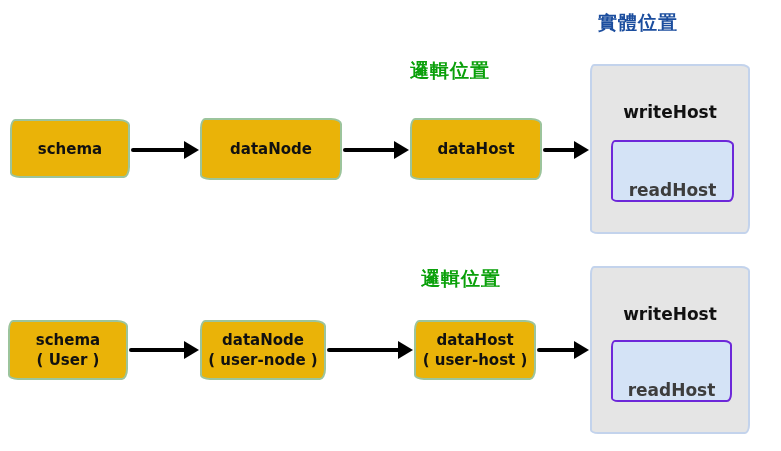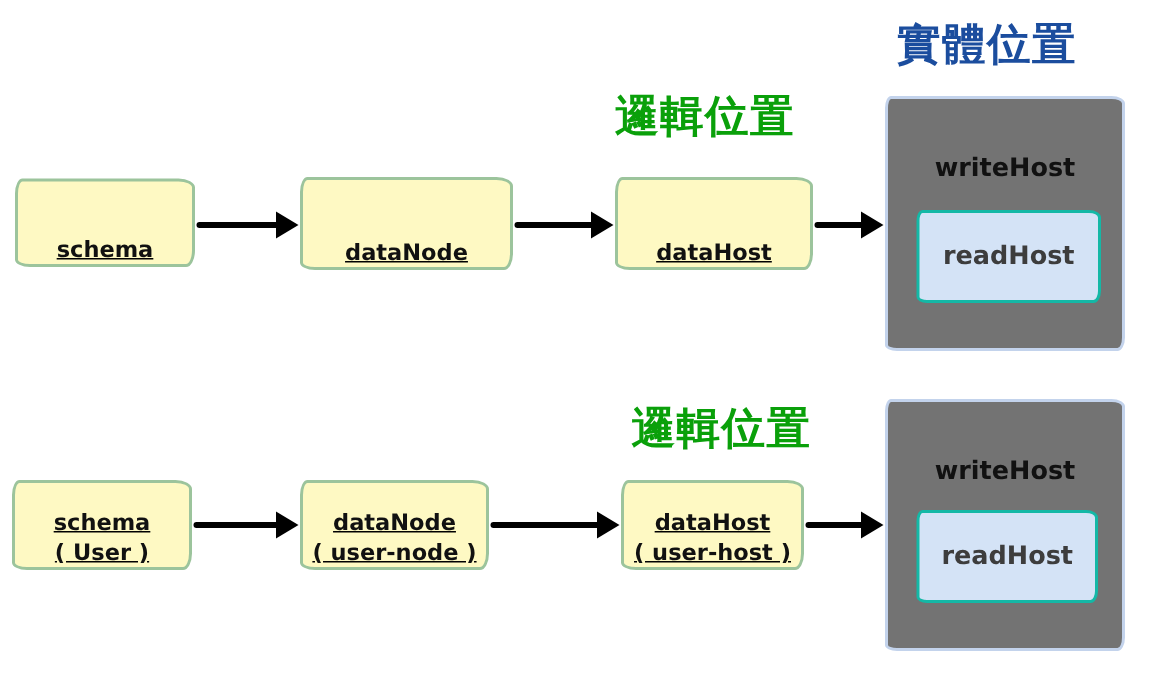--- a/index.html
+++ b/index.html
@@ -8,74 +8,73 @@
     width: 781px;
     height: 451px;
     background: #ffffff;
     font-family: "DejaVu Sans", "Liberation Sans", sans-serif;
     overflow: hidden;
   }
 
   
   .section-label {
     position: absolute;
-    font-size: 29px;
+    font-size: 19px;
     font-weight: bold;
     letter-spacing: 1px;
     white-space: nowrap;
     font-family: "DejaVu Sans", "Liberation Sans", sans-serif;
   }
   .section-label.logical  { color: #0aa00a; }
   .section-label.physical { color: #1b4d9e; }
 
   
   .gbox {
     position: absolute;
-    background: #fef9c3;
+    background: #eab308;
     border: 2.5px solid #9cc49c;
     border-radius: 5px 11px 6px 10px / 10px 6px 11px 5px;
     display: flex;
     flex-direction: column;
     align-items: center;
-    justify-content: flex-end;
+    justify-content: center;
     text-align: center;
     box-sizing: border-box;
-    text-decoration: underline;
   }
   .gbox .l1, .gbox .l2 {
     font-size: 15px;
     font-weight: bold;
     color: #111111;
     line-height: 20px;
     white-space: pre;
   }
 
   
   .outer-blue {
     position: absolute;
-    background: #737373;
+    background: #e5e5e5;
     border: 2px solid #c3d3ec;
     border-radius: 4px 9px 5px 8px / 8px 5px 9px 4px;
     box-sizing: border-box;
   }
   .write-label {
     position: absolute;
     left: 0; right: 0;
     text-align: center;
     font-size: 17px;
     font-weight: bold;
     color: #111111;
   }
   .inner-blue {
     position: absolute;
     background: #d4e3f6;
-    border: 2px solid #14b8a6;
+    border: 2px solid #6d28d9;
     border-radius: 4px 8px 5px 7px / 7px 5px 8px 4px;
     display: flex;
-    align-items: center;
+    align-items: flex-end;
     justify-content: center;
     box-sizing: border-box;
   }
   .inner-blue .read-label {
     font-size: 17px;
     font-weight: bold;
     color: #3d3d3d;
   }
 
   

